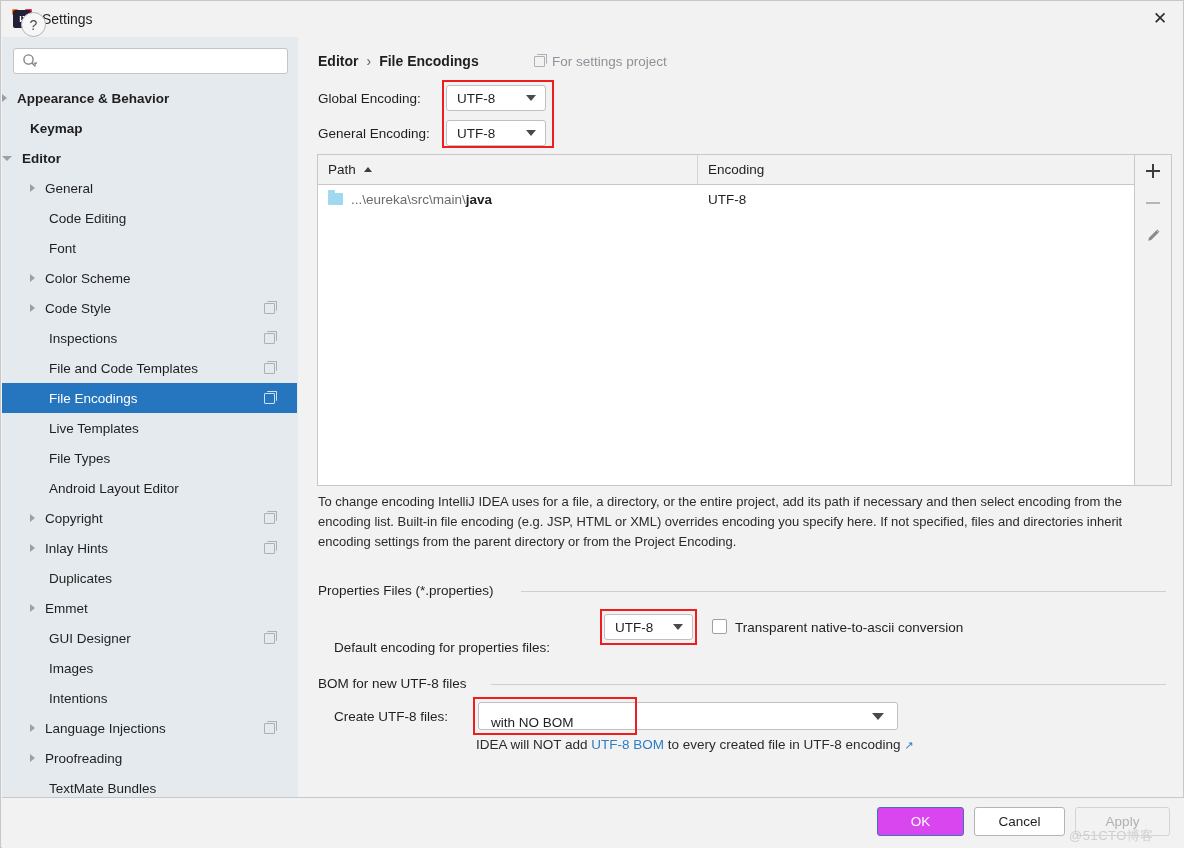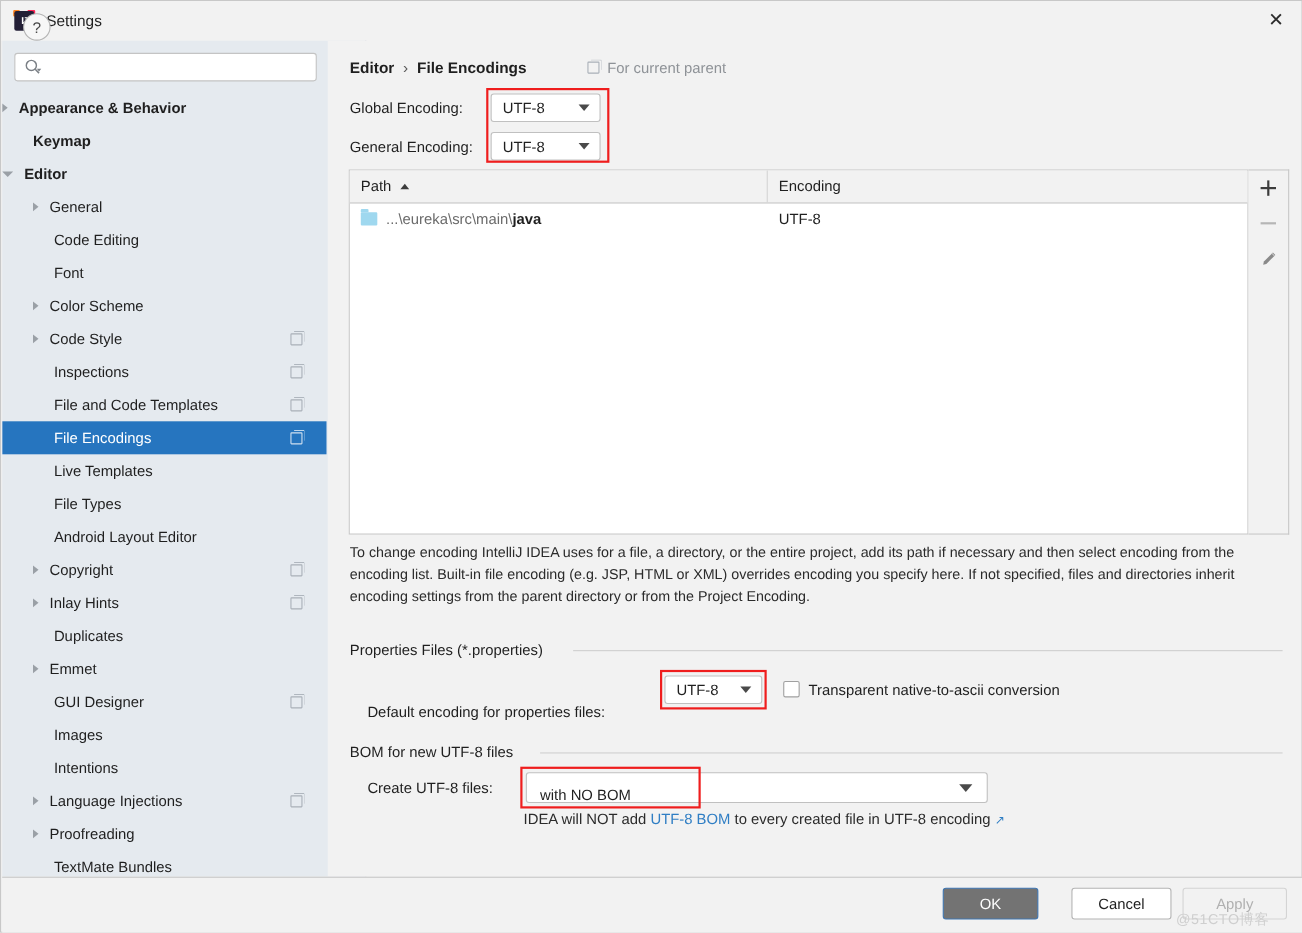--- a/index.html
+++ b/index.html
@@ -244,21 +244,21 @@
     position: absolute; left: 20px; top: 11px; width: 25px; height: 25px;
     border: 1px solid #b4b4b4; border-radius: 50%;
     display: flex; align-items: center; justify-content: center;
     font-size: 14px; color: #4a4a4a; background: #f7f7f7; cursor: default;
   }
   .dlgbtn {
     position: absolute; top: 806px; height: 29px;
     border-radius: 3px; display: flex; align-items: center;
     justify-content: center; font-size: 13.5px; cursor: default;
   }
-  #ok-btn { left: 856px; width: 87px; background: #737373; color: #fff; border: 1px solid #3f76b2; }
+  #ok-btn { left: 876px; width: 87px; background: #d946ef; color: #fff; border: 1px solid #3f76b2; }
   #cancel-btn { left: 973px; width: 91px; background: #fff; color: #1f1f1f; border: 1px solid #b4b4b4; }
   #apply-btn { left: 1074px; width: 95px; background: #f2f2f2; color: #b0b0b0; border: 1px solid #d4d4d4; }
   #watermark {
     position: absolute; left: 1068px; top: 826px;
     font-size: 13px; color: #cfcfcf; letter-spacing: 0.5px;
   }
 </style>
 </head>
 <body>
 
@@ -400,21 +400,21 @@
   <div id="panel">
 
     <div id="breadcrumb">
       <span>Editor</span>
       <span class="sep">›</span>
       <span>File Encodings</span>
     </div>
 
     <div id="forproj">
       <span class="ic"></span>
-      <span>For current parent</span>
+      <span>For settings project</span>
     </div>
 
     <div class="field-label" style="left:20px; top:54px;">Global Encoding:</div>
     <div class="combo" style="left:148px; top:48px; width:100px;">
       <span class="val">UTF-8</span>
       <span class="caret"></span>
     </div>
 
     <div class="field-label" style="left:20px; top:89px;">General Encoding:</div>
     <div class="combo" style="left:148px; top:83px; width:100px;">

